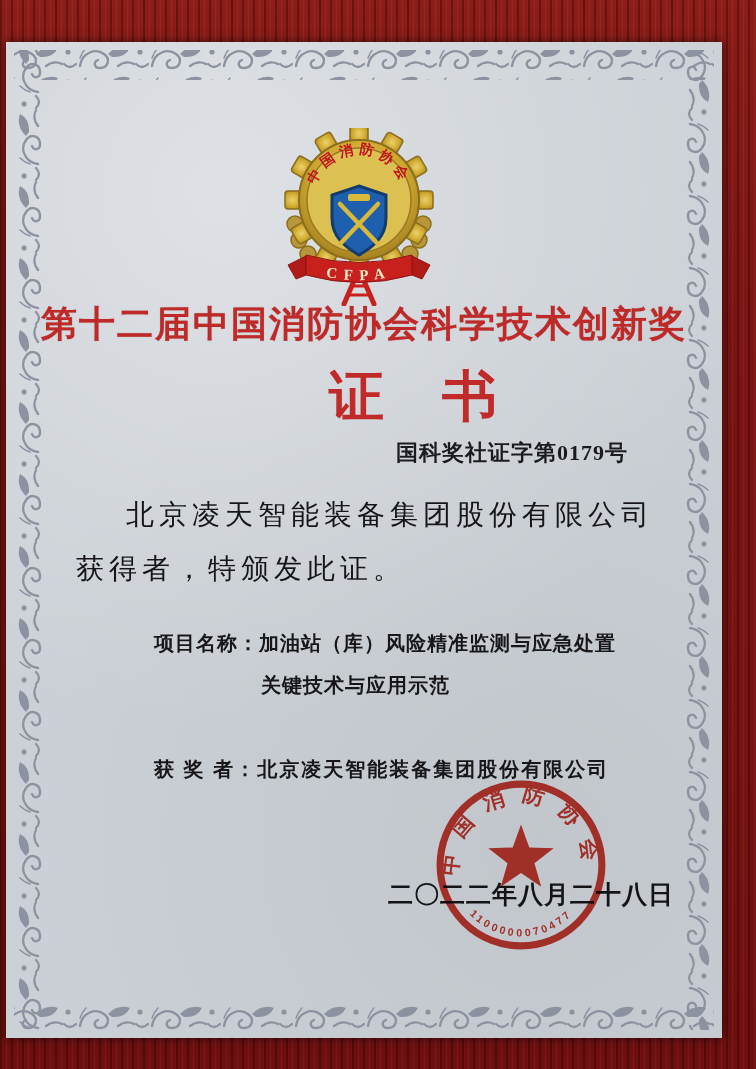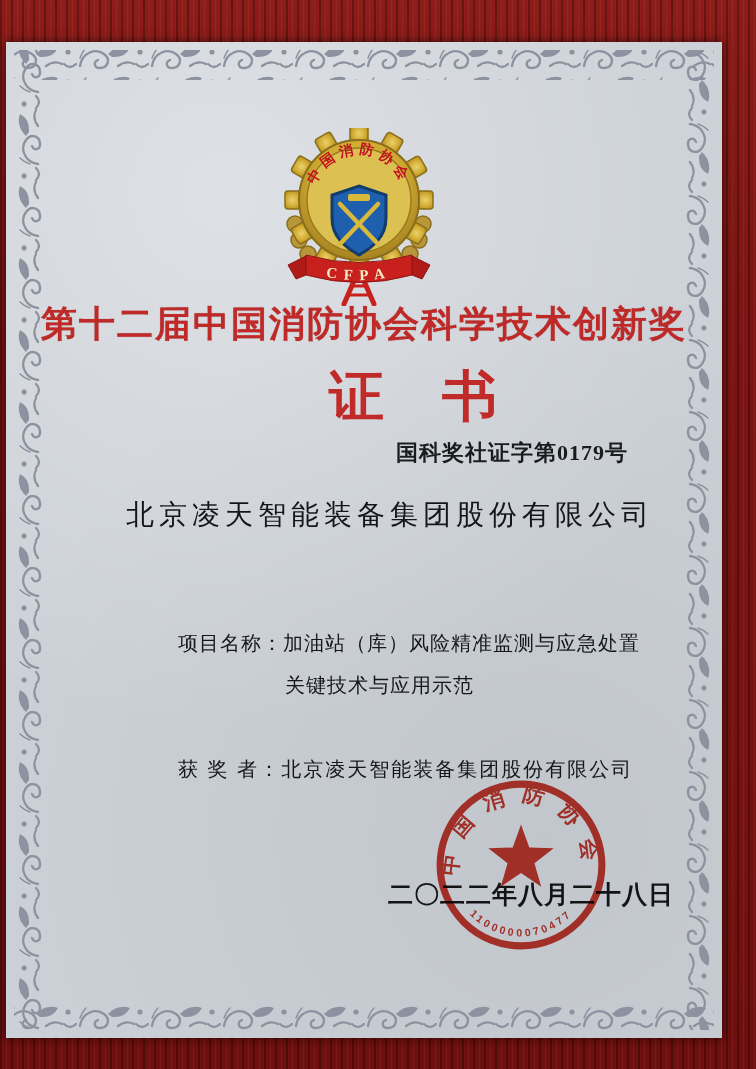--- a/index.html
+++ b/index.html
@@ -34,22 +34,22 @@
     font-size:55px;font-weight:bold;color:#c02a28;
     letter-spacing:58px;padding-left:60px;box-sizing:border-box;margin-left:48px;
   }
   .issue{
     left:390px;top:396px;font-size:22px;font-weight:bold;color:#1b1b1e;
     font-family:"Liberation Serif","DejaVu Serif",serif;letter-spacing:1px;
   }
   .bodyline{font-size:28px;color:#16161a;letter-spacing:5px;font-weight:500;}
   .b1{left:120px;top:454px;}
   .b2{left:70px;top:508px;}
-  .field{font-size:20px;font-weight:normal;color:#17171a;
-    font-family:"Liberation Sans","DejaVu Sans",sans-serif;letter-spacing:1px;margin-left:24px;}
+  .field{font-size:20px;font-weight:bold;color:#17171a;
+    font-family:"Liberation Sans","DejaVu Sans",sans-serif;letter-spacing:1px;}
   .f1{left:148px;top:588px;}
   .f1b{left:255px;top:630px;}
   .f2{left:148px;top:664px;}
   .f3{left:148px;top:714px;letter-spacing:2px;}
   .dateline{
     left:382px;top:836px;font-size:25px;font-weight:bold;color:#141417;
     letter-spacing:1px;z-index:2;
   }
   .certno{
     left:88px;top:886px;font-size:20px;font-weight:bold;color:#141417;
@@ -154,20 +154,21 @@
           <textPath href="#cfpaPath" startOffset="50%" text-anchor="middle">CFPA</textPath>
         </text>
       </g>
     </svg>
 
     <div class="abs title">第十二届中国消防协会科学技术创新奖</div>
     <div class="abs doctype">证书</div>
     <div class="abs issue">国科奖社证字第0179号</div>
 
     <div class="abs bodyline b1">北京凌天智能装备集团股份有限公司</div>
+    <div class="abs bodyline b2">获得者，特颁发此证。</div>
 
     <div class="abs field f1"><span>项目名称：</span><span>加油站（库）风险精准监测与应急处置</span></div>
     <div class="abs field f1b">关键技术与应用示范</div>
     <div class="abs field f3"><span>获 奖 者：</span><span>北京凌天智能装备集团股份有限公司</span></div>
 
     <div class="abs dateline">二〇二二年八月二十八日</div>
 
 
     <svg id="seal" class="abs" viewBox="0 0 180 180">
       <circle cx="90" cy="90" r="80" fill="none" stroke="#d03126" stroke-width="7"></circle>

